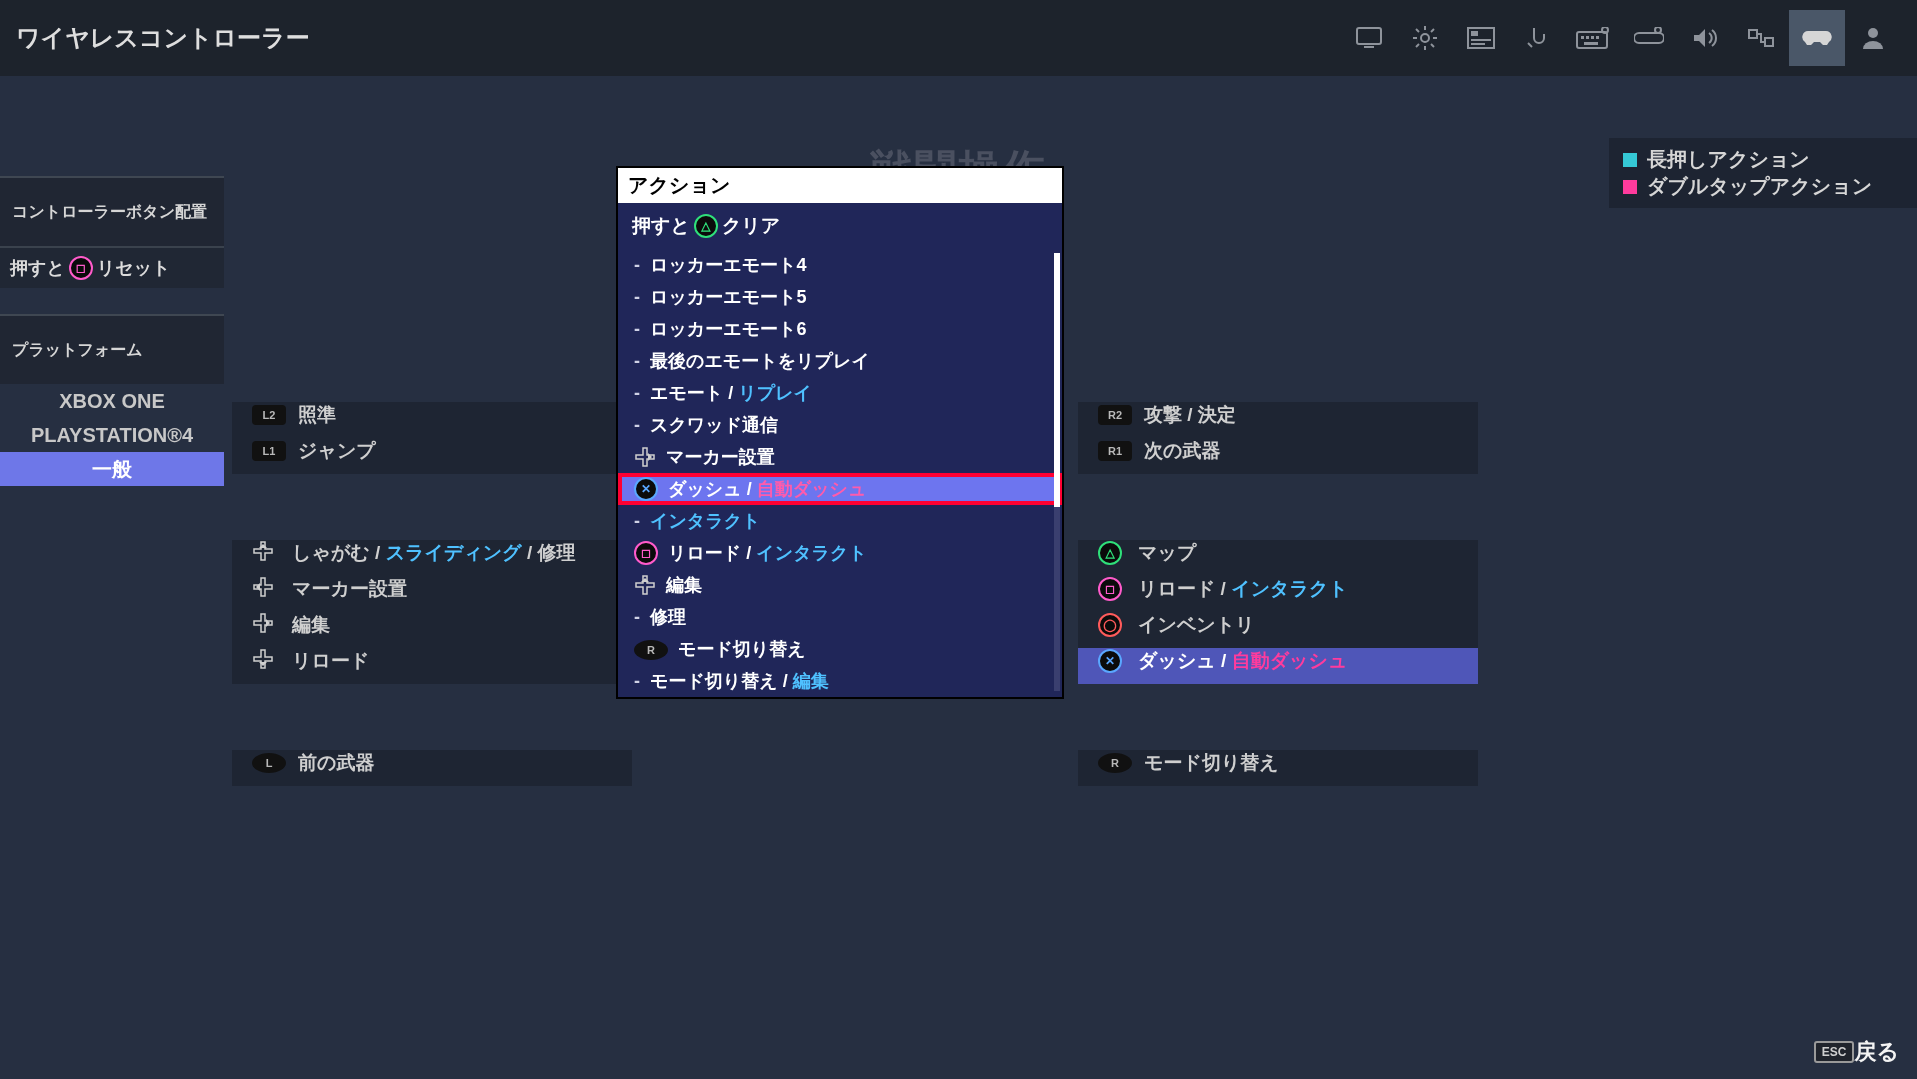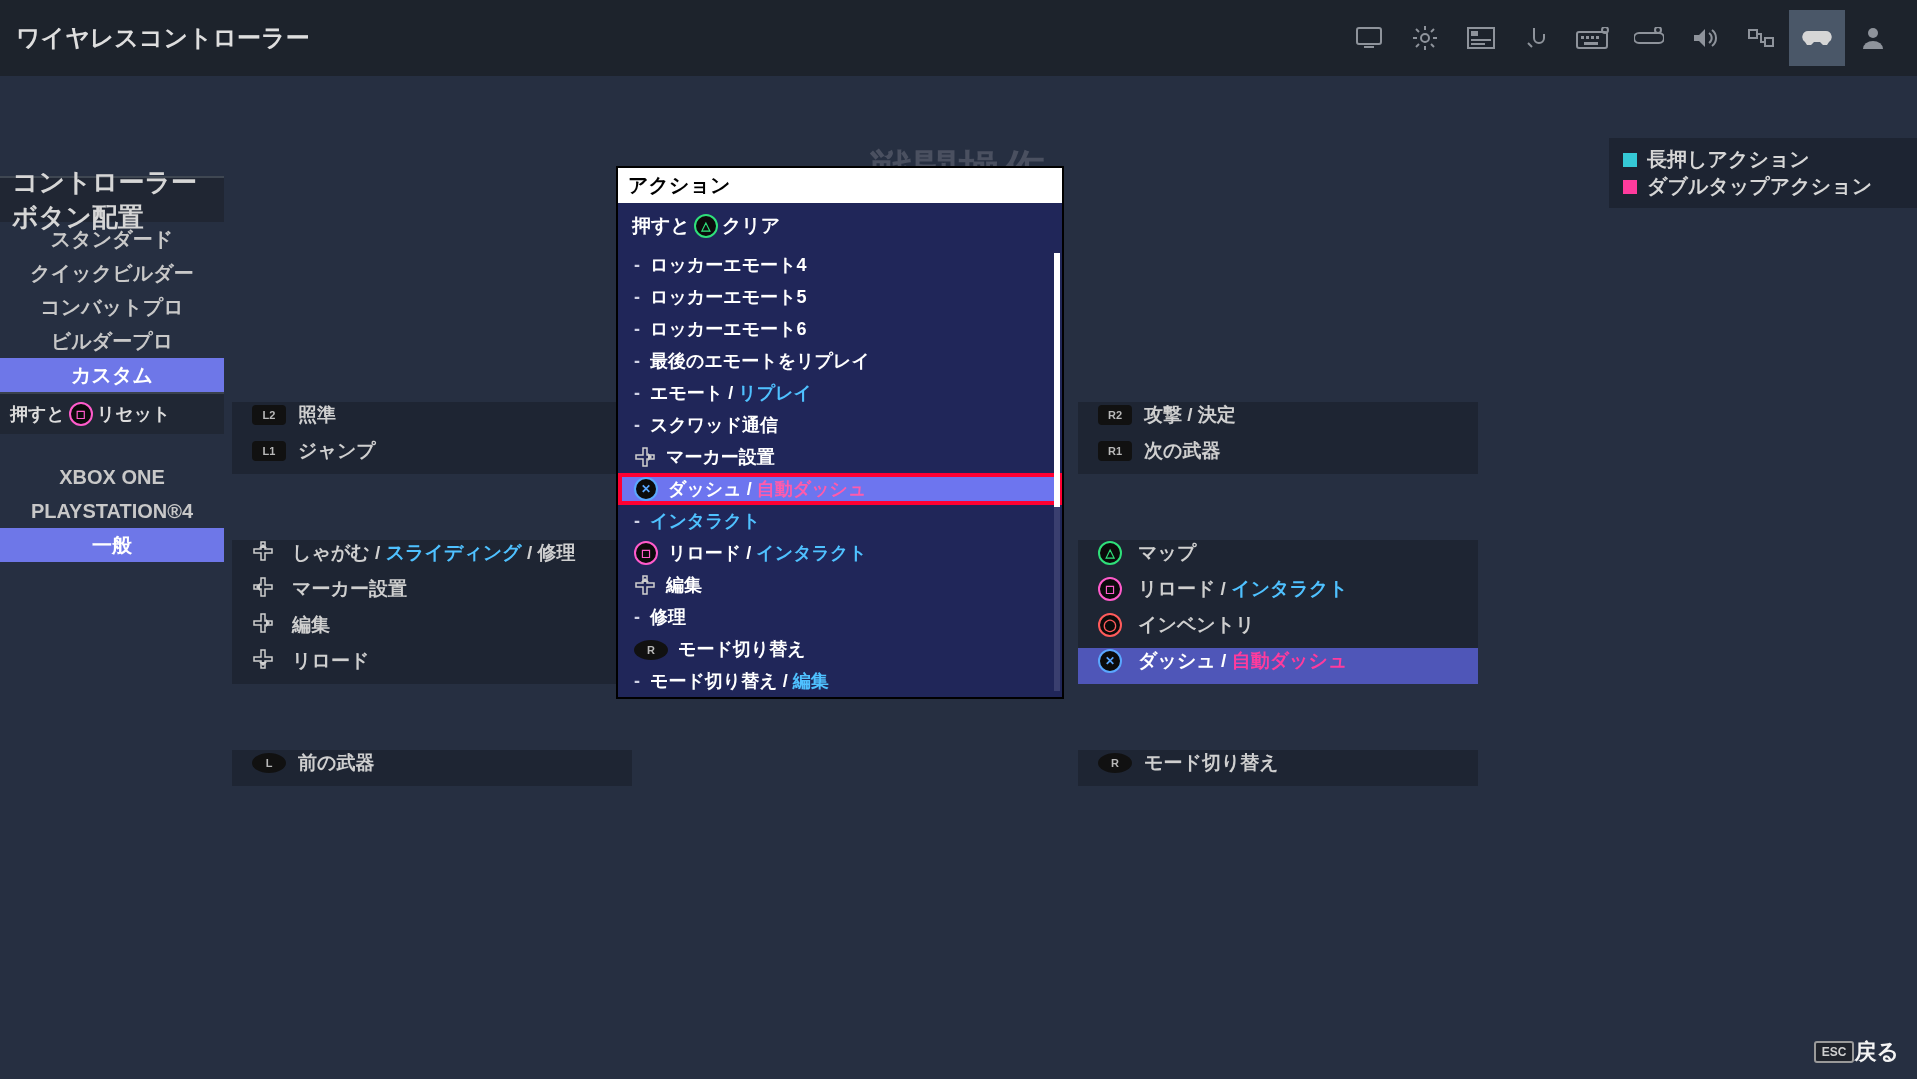--- a/index.html
+++ b/index.html
@@ -6,21 +6,21 @@
   .overlay{position:absolute;inset:0;background:rgba(30,45,80,0.35);pointer-events:none;}
   .topbar{position:relative;height:56px;background:#1d232c;display:flex;align-items:center;padding:10px 16px;z-index:2;}
   .topbar .title{font-size:24px;font-weight:700;color:#dedede;}
   .topbar .icons{margin-left:auto;display:flex;gap:0;}
   .topbar .icons .ico{width:56px;height:56px;display:flex;align-items:center;justify-content:center;color:#8e939b;}
   .topbar .icons .ico.active{background:#4a5768;color:#d6d6d6;}
   .winbtns{position:absolute;top:0;right:8px;display:flex;gap:8px;color:#3b434e;font-size:16px;}
   .winbtns span{width:24px;text-align:center;}
   .content{position:absolute;top:56px;left:0;right:0;bottom:0;}
   .sidebar{position:absolute;left:0;top:120px;width:224px;}
-  .shdr{background:rgba(28,33,42,0.6);height:44px;display:flex;align-items:center;padding:0 12px;font-size:26px;font-weight:700;color:#d6d6d6;border-top:2px solid #3f4752;}
+  .shdr{background:rgba(28,33,42,0.6);height:44px;display:flex;align-items:center;padding:12px 12px;font-size:16px;font-weight:700;color:#d6d6d6;border-top:2px solid #3f4752;}
   .sitem{height:34px;display:flex;align-items:center;justify-content:center;font-size:20px;font-weight:700;color:#c8c8c8;background:transparent;}
   .sitem.sel{background:#6e77e8;color:#fff;}
   .resetrow{height:40px;background:rgba(28,33,42,0.55);display:flex;align-items:center;padding:0 10px;font-size:18px;font-weight:700;color:#dcdcdc;border-top:2px solid #3a424d;}
   .resetrow .sq{margin:0 4px;}
   .pagetitle{position:absolute;left:0;right:0;top:86px;text-align:center;font-size:42px;font-weight:900;color:#4a5060;letter-spacing:2px;}
   .legend{position:absolute;top:82px;right:0;width:280px;padding:8px 14px;background:rgba(20,25,34,0.45);}
   .legend .row{display:flex;align-items:center;gap:10px;font-size:20px;font-weight:700;color:#d6d6d6;}
   .legend .sw{width:14px;height:14px;}
   .bindcol{position:absolute;top:346px;width:400px;}
   .bindcol.left{left:232px;}
@@ -160,33 +160,27 @@
         <span>長押しアクション</span>
       </div>
     <div class="row">
         <span class="sw" style="background:#ff3b9d"></span>
         <span>ダブルタップアクション</span>
       </div>
   </div>
 
   <div class="sidebar">
     <div class="shdr">コントローラーボタン配置</div>
-    <div id="layout-list">
-        <div class="sitem">スタンダード</div>
-        <div class="sitem">クイックビルダー</div>
-        <div class="sitem">コンバットプロ</div>
-        <div class="sitem">ビルダープロ</div>
-        <div class="sitem sel">カスタム</div>
-      </div>
     <div class="resetrow">
       <span>押すと</span>
       <span class="psbtn ps-s sq">◻</span>
       <span>リセット</span>
     </div>
     <div style="height:26px"></div>
+    <div class="shdr">プラットフォーム</div>
     <div id="platform-list">
         <div class="sitem">XBOX ONE</div>
         <div class="sitem">PLAYSTATION®4</div>
         <div class="sitem sel">一般</div>
       </div>
   </div>
 
   <div class="bindcol left" id="bind-left">
       <div class="bindrow">
         <span class="key"><span class="keybadge">L2</span></span>

